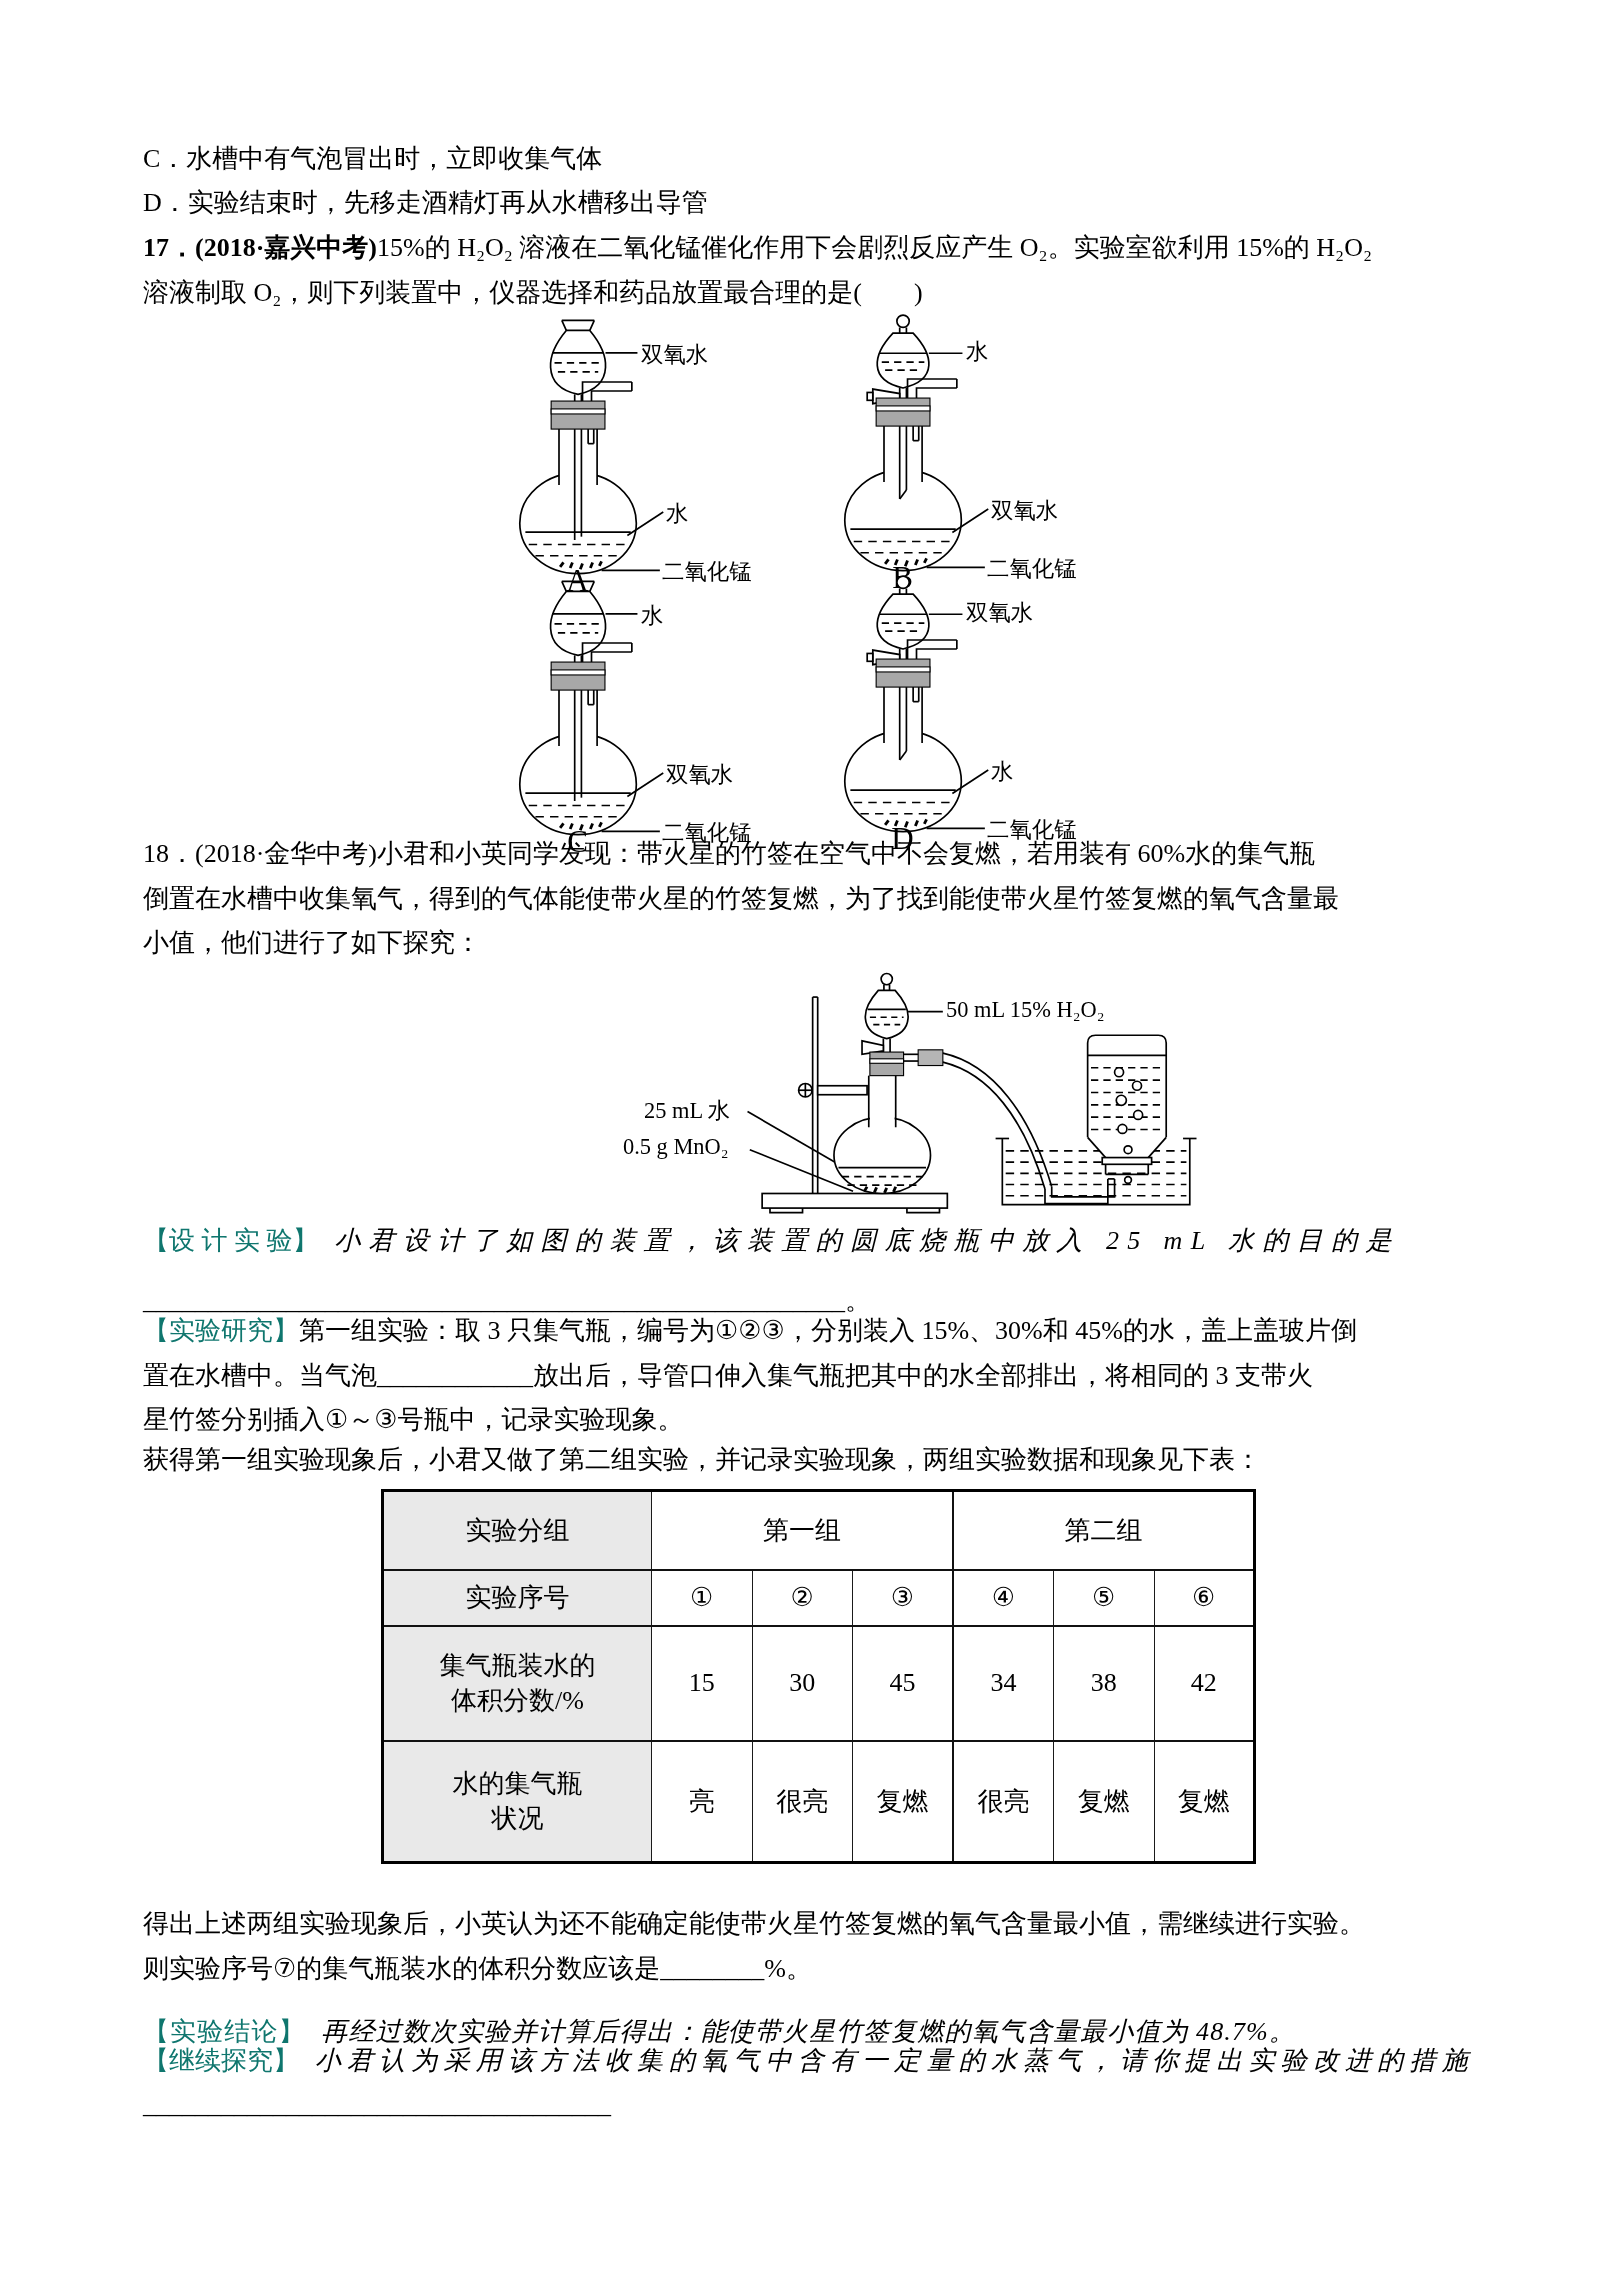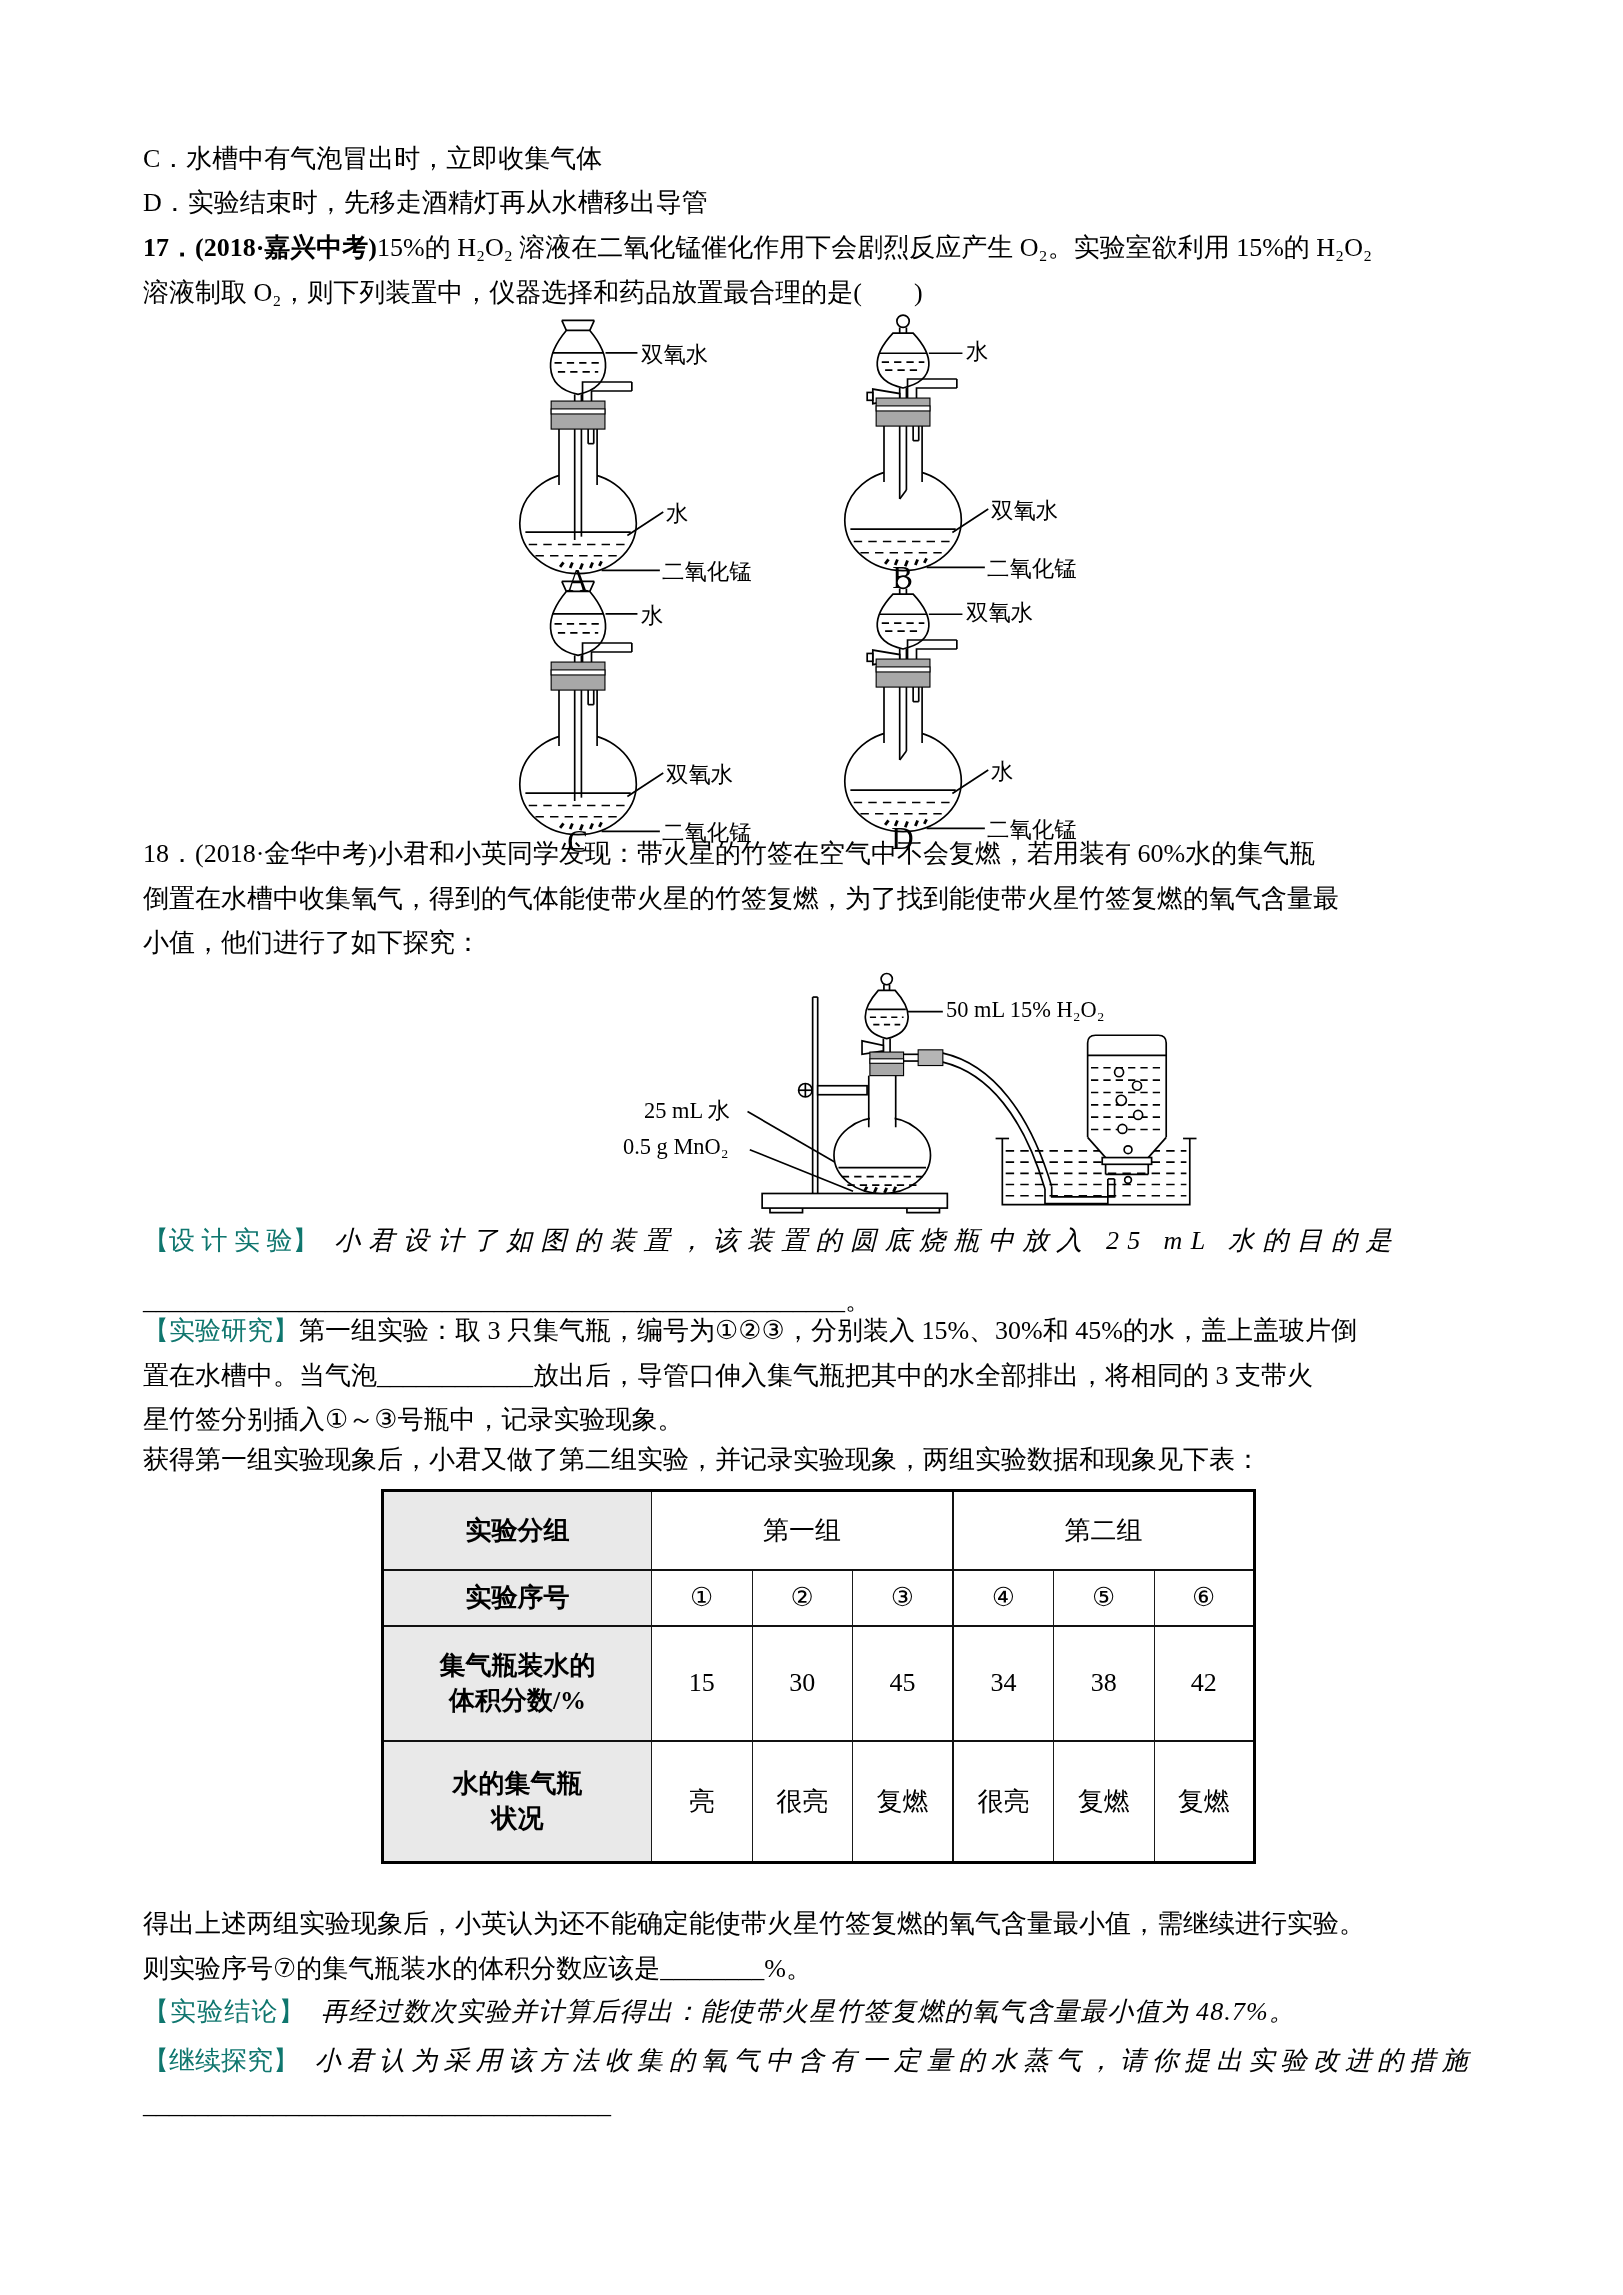--- a/index.html
+++ b/index.html
@@ -7,35 +7,35 @@
     position:relative; width:1623px; height:2295px; background:#ffffff;
     font-family:"Liberation Serif","DejaVu Serif","DejaVu Sans",serif;
     color:#000; overflow:hidden;
   }
   .t { position:absolute; left:143px; font-size:26px; white-space:nowrap; }
   .b { font-weight:700; }
   .red { color:#0f766e; }
   .rest { margin-left:15.7px;font-style:italic; }
   .sp16 { letter-spacing:8.4px; }
   .sp12 { letter-spacing:6.2px; }
-  .sp2  { letter-spacing:1.1px; }
+  .sp2  { letter-spacing:1.1px;margin-top:20px; }
   .app { position:absolute; width:325px; height:283px; }
   .app .lbl { position:absolute; font-size:22.4px; white-space:nowrap; }
   .app .lbl-funnel { left:147px; top:22.4px; }
   .app .lbl-liquid { left:172px; top:181px; }
   .app .lbl-cat    { left:168px; top:239px; }
   .app .letter { position:absolute; left:50px; top:246px; width:67px; text-align:center; font-size:31px; }
   .setup { position:absolute; left:550px; top:970px; width:651px; height:250px; }
   .setup .lbl { position:absolute; font-size:22.4px; white-space:nowrap; }
   table.qt { position:absolute; left:381px; top:1489px; width:875px;
     border-collapse:collapse; table-layout:fixed; border:3.9px solid #000; }
   table.qt td { border:1.4px solid #1a1a1a; text-align:center; vertical-align:middle;
     font-size:26px; padding:0; }
   table.qt tr { border-top:2.2px solid #111; }
-  table.qt td.hc { background:#e9e9e9; font-weight:700; font-size:26px; white-space:pre-line; }
+  table.qt td.hc { background:#e9e9e9; font-weight:400; font-size:26px; white-space:pre-line; }
   table.qt td.gb { border-left:2px solid #111; }
   svg { display:block; }
 </style>
 </head>
 <body>
 
 <div class="page">
 
   <div class="t" style="top:141px">C．水槽中有气泡冒出时，立即收集气体</div>
   <div class="t" style="top:185px">D．实验结束时，先移走酒精灯再从水槽移出导管</div>

